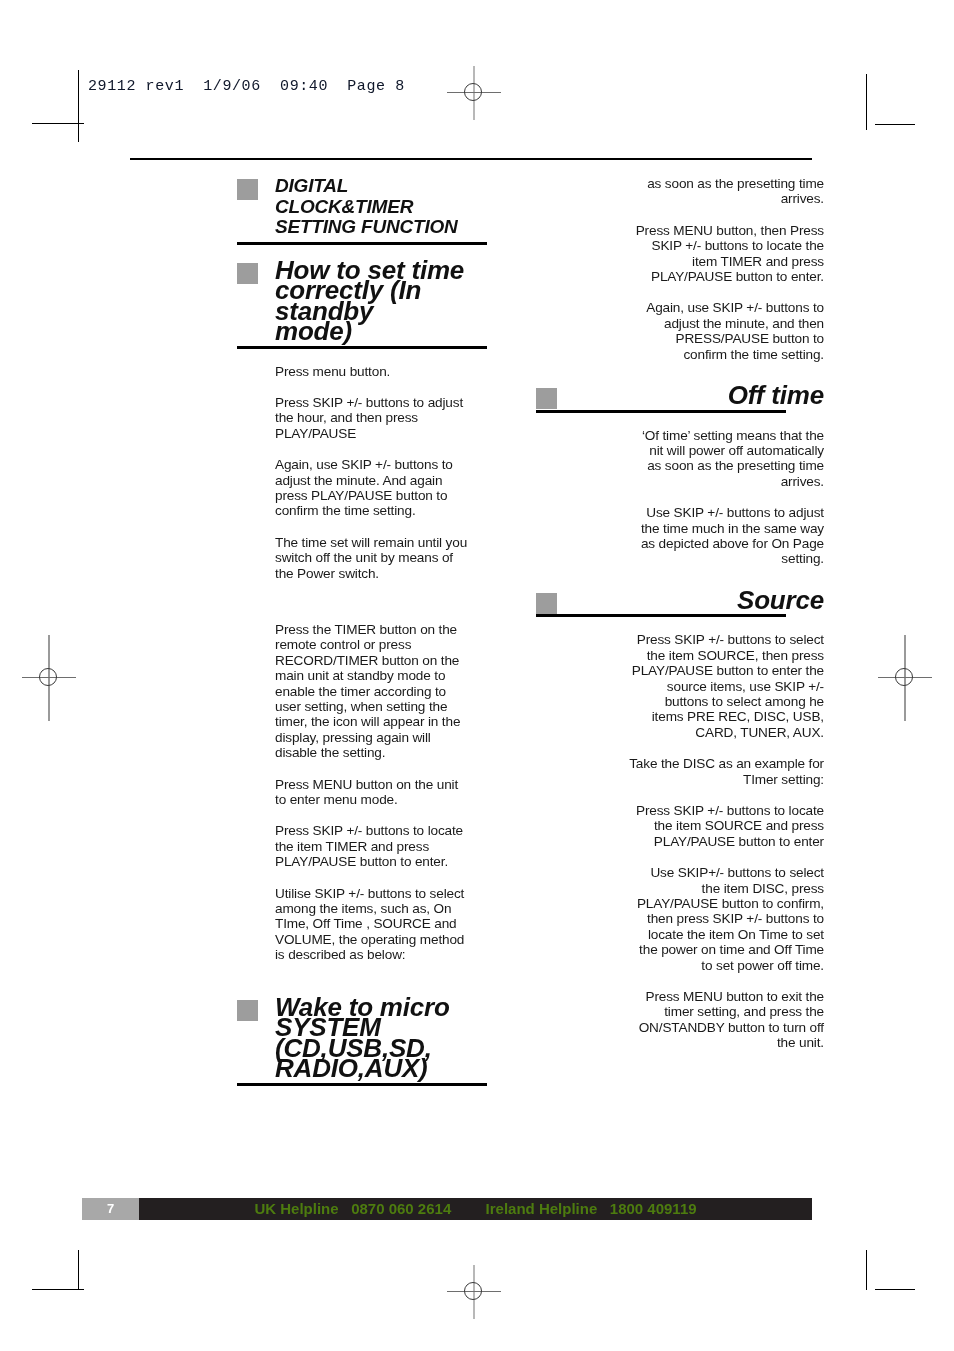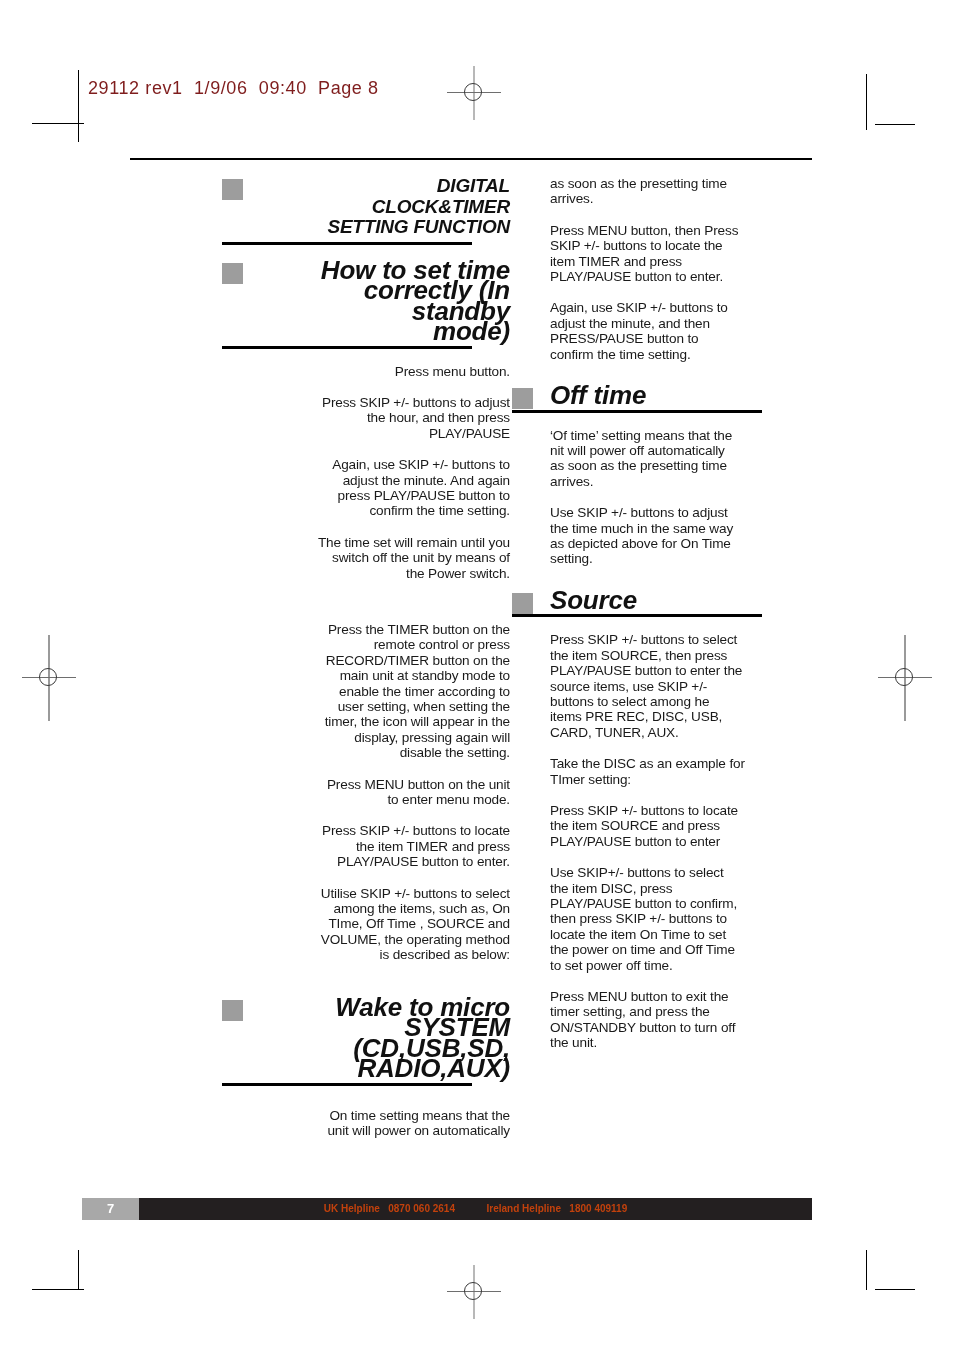--- a/index.html
+++ b/index.html
@@ -14,24 +14,24 @@
     overflow: hidden;
     font-family: "Liberation Sans", sans-serif;
     color: #000000;
   }
 
   
   .slug {
     position: absolute;
     left: 88px;
     top: 78px;
-    font-family: Liberation Sans, sans-serif;
-    font-size: 18px;
+    font-family: Liberation Mono, monospace;
+    font-size: 15px;
     letter-spacing: 0.6px;
-    color: #7f1d1d;
+    color: #0f172a;
     white-space: pre;
   }
 
   
   .crop-v {
     position: absolute;
     width: 1px;
     background: #000000;
   }
   .crop-h {
@@ -89,22 +89,22 @@
 
   .columns {
     position: relative;
     width: 682px;
   }
   .col {
     position: absolute;
     top: 0;
     width: 250px;
   }
-  .col-left  { left: 130px; text-align: right; }
-  .col-right { left: 420px; }
+  .col-left  { left: 145px; }
+  .col-right { left: 444px; text-align: right; }
 
   
   .heading {
     position: relative;
     padding-left: 0;
     margin-bottom: 8px;
   }
   .heading .bullet {
     position: absolute;
     left: -38px;
@@ -181,22 +181,22 @@
     background: #231f20;
   }
   .footer .helplines {
     position: absolute;
     left: 57px;
     top: 0;
     width: 673px;
     height: 22px;
     line-height: 22px;
     text-align: center;
-    color: #c2410c;
-    font-size: 10px;
+    color: #4d7c0f;
+    font-size: 15px;
     white-space: nowrap;
   }
   .footer .hl-label { font-weight: bold; }
   .footer .hl-num { font-weight: bold; }
   .footer .gap { display: inline-block; width: 26px; }
 </style>
 </head>
 <body>
 
 <div class="slug">29112 rev1  1/9/06  09:40  Page 8</div>
@@ -303,22 +303,20 @@
 SYSTEM (CD,USB,SD,
 RADIO,AUX)</span>
         <div class="rule"></div>
       </div>
 
       <div class="spacer-sm"></div>
 
 
       <div class="spacer-sm"></div>
 
-      <p class="body">On time setting means that the
-unit will power on automatically</p>
     </div>
 
     <div class="col col-right">
 
       <p class="body">as soon as the presetting time
 arrives.</p>
       <p class="body">Press MENU button, then Press
 SKIP +/- buttons to locate the
 item TIMER and press
 PLAY/PAUSE button to enter.</p>
@@ -336,21 +334,21 @@
       </div>
 
       <div class="spacer-sm"></div>
 
       <p class="body">‘Of time’ setting means that the
 nit will power off automatically
 as soon as the presetting time
 arrives.</p>
       <p class="body">Use SKIP +/- buttons to adjust
 the time much in the same way
-as depicted above for On Time
+as depicted above for On Page
 setting.</p>
 
       <div class="spacer-sm"></div>
 
       <div class="heading">
         <span class="bullet"></span>
         <span class="htext">Source</span>
         <div class="rule"></div>
       </div>
 

